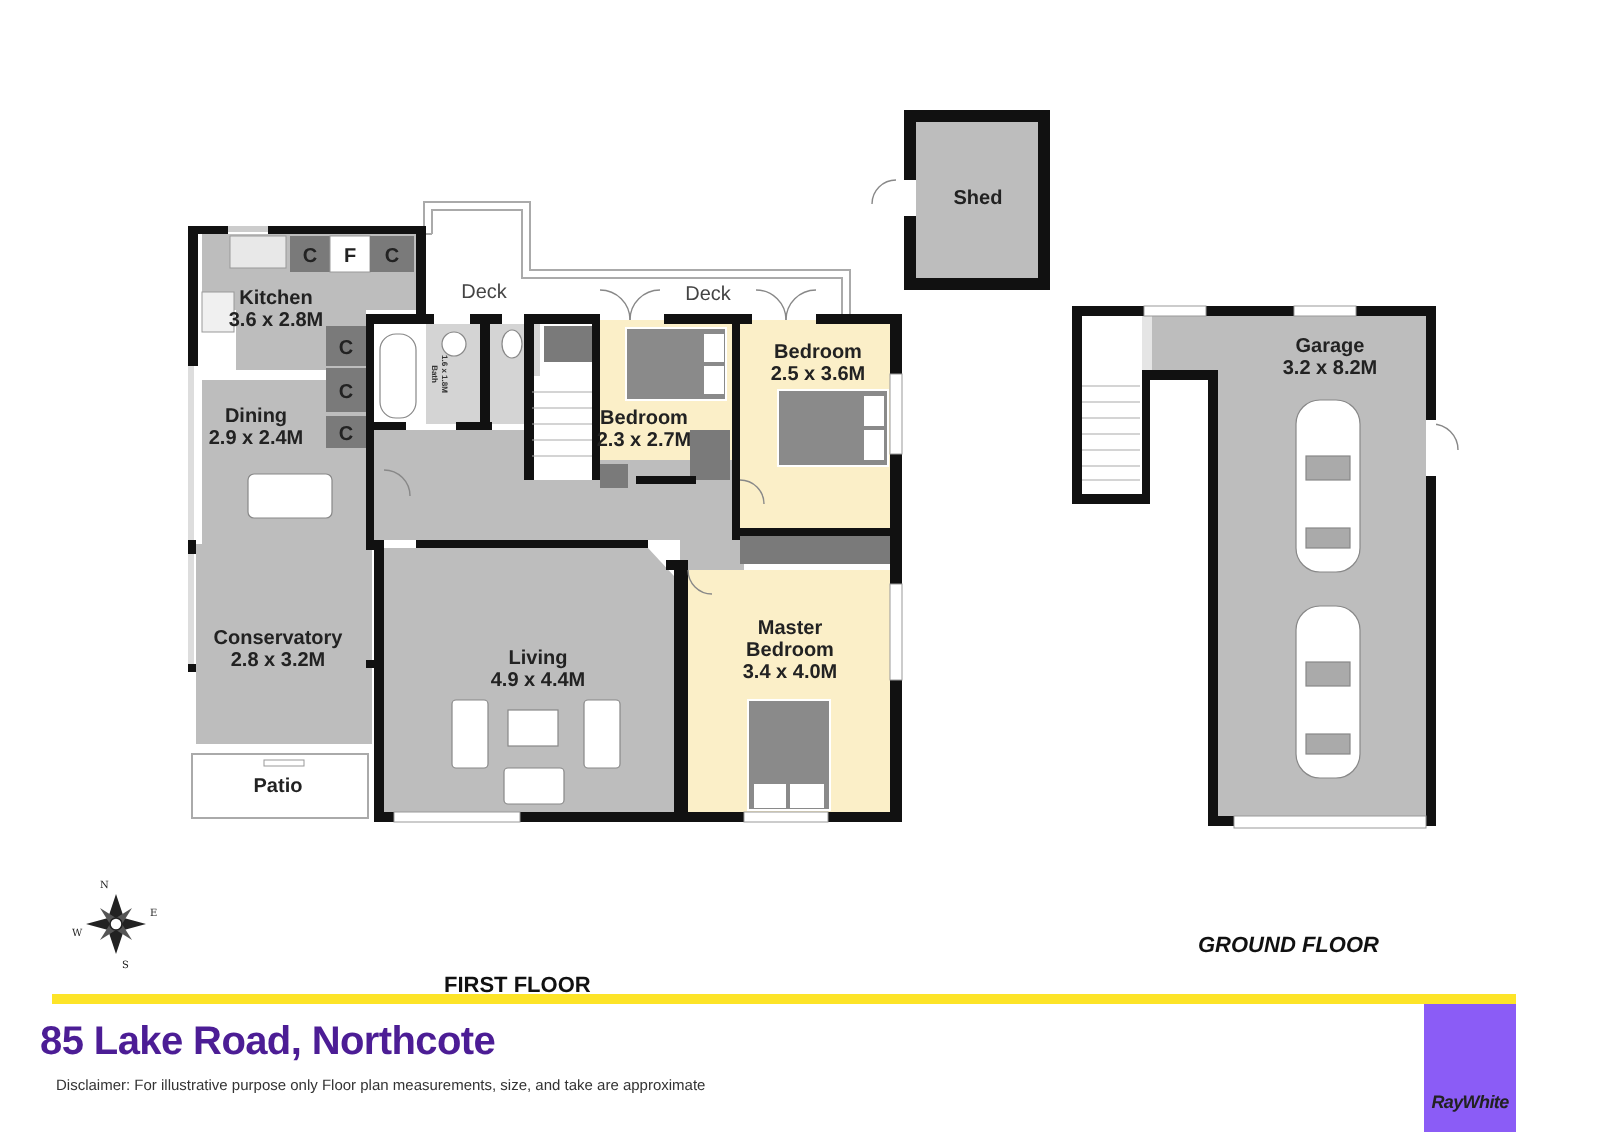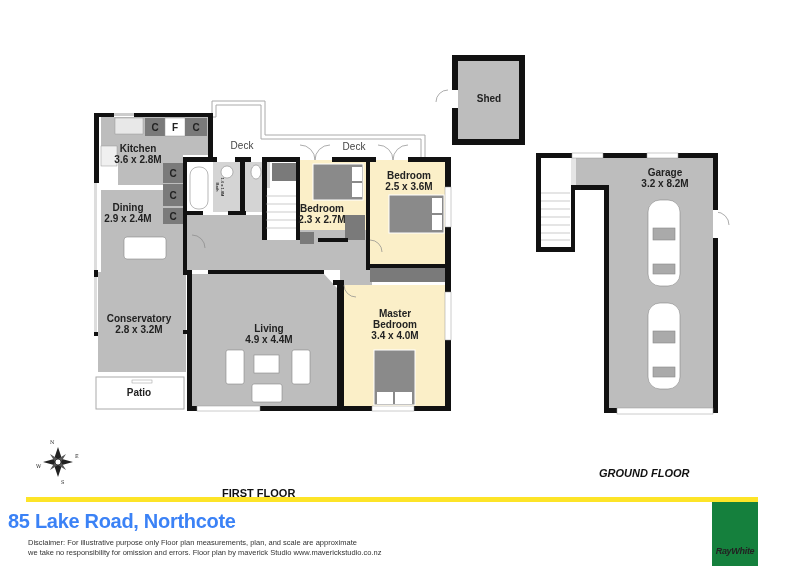--- a/index.html
+++ b/index.html
@@ -2,21 +2,21 @@
 <html><head>
 <meta charset="utf-8">
 <style>
   html, body { margin: 0; padding: 0; background: #ffffff; }
   body { width: 800px; height: 566px; position: relative; overflow: hidden; font-family: "Liberation Sans", sans-serif; }
   #plan { position: absolute; left: 0; top: 0; }
   .room-label { font-family: "Liberation Sans", sans-serif; font-weight: bold; font-size: 10px; fill: #222; text-anchor: middle; }
   .deck-label { font-family: "Liberation Sans", sans-serif; font-size: 10px; fill: #444; text-anchor: middle; }
   .floor-label { position: absolute; font-family: "Liberation Sans", sans-serif; font-weight: bold; font-size: 11px; color: #111; }
   .yellow-bar { position: absolute; left: 26px; top: 497px; width: 732px; height: 5px; }
-  .address { position: absolute; left: 8px; top: 510px; font-family: "Liberation Sans", sans-serif; font-weight: bold; font-size: 20px; color: #3b82f6; letter-spacing: -0.3px; }
+  .address { position: absolute; left: 20px; top: 510px; font-family: "Liberation Sans", sans-serif; font-weight: bold; font-size: 20px; color: #4c1d95; letter-spacing: -0.3px; }
   .disclaimer { position: absolute; left: 28px; top: 538px; font-family: "Liberation Sans", sans-serif; font-size: 7.5px; color: #333; line-height: 10px; }
   .logo-box { position: absolute; left: 712px; top: 502px; width: 46px; height: 64px; display: flex; align-items: flex-end; justify-content: center; }
   .logo-text { font-family: "Liberation Sans", sans-serif; font-weight: bold; font-style: italic; font-size: 9px; color: #222; margin-bottom: 10px; letter-spacing: -0.3px; }
 </style>
 </head>
 <body>
 
 <svg id="plan" width="800" height="566" viewBox="0 0 800 566" xmlns="http://www.w3.org/2000/svg">
 
   <g fill="none" stroke="#aaaaaa" stroke-width="1">
@@ -262,19 +262,18 @@
 </svg>
 
 <div class="floor-label" style="left:222px; top:467px;margin-top:20px;">FIRST FLOOR</div>
 <div class="floor-label" style="left:599px; top:467px;font-style:italic;">GROUND FLOOR</div>
 
 <div class="yellow-bar" style="background:#fde428;"></div>
 
 <div class="address">85 Lake Road, Northcote</div>
 
 <div class="disclaimer">
-  <div>Disclaimer: For illustrative purpose only Floor plan measurements, plan, and scale are approximate</div>
-  <div>we take no responsibility for omission and errors. Floor plan by maverick Studio www.maverickstudio.co.nz</div>
+  <div>Disclaimer: For illustrative purpose only Floor plan measurements, size, and take are approximate</div>
 </div>
 
-<div class="logo-box" style="background:#15803d;">
+<div class="logo-box" style="background:#8b5cf6;">
   <span class="logo-text">RayWhite</span>
 </div>
 
 </body></html>

